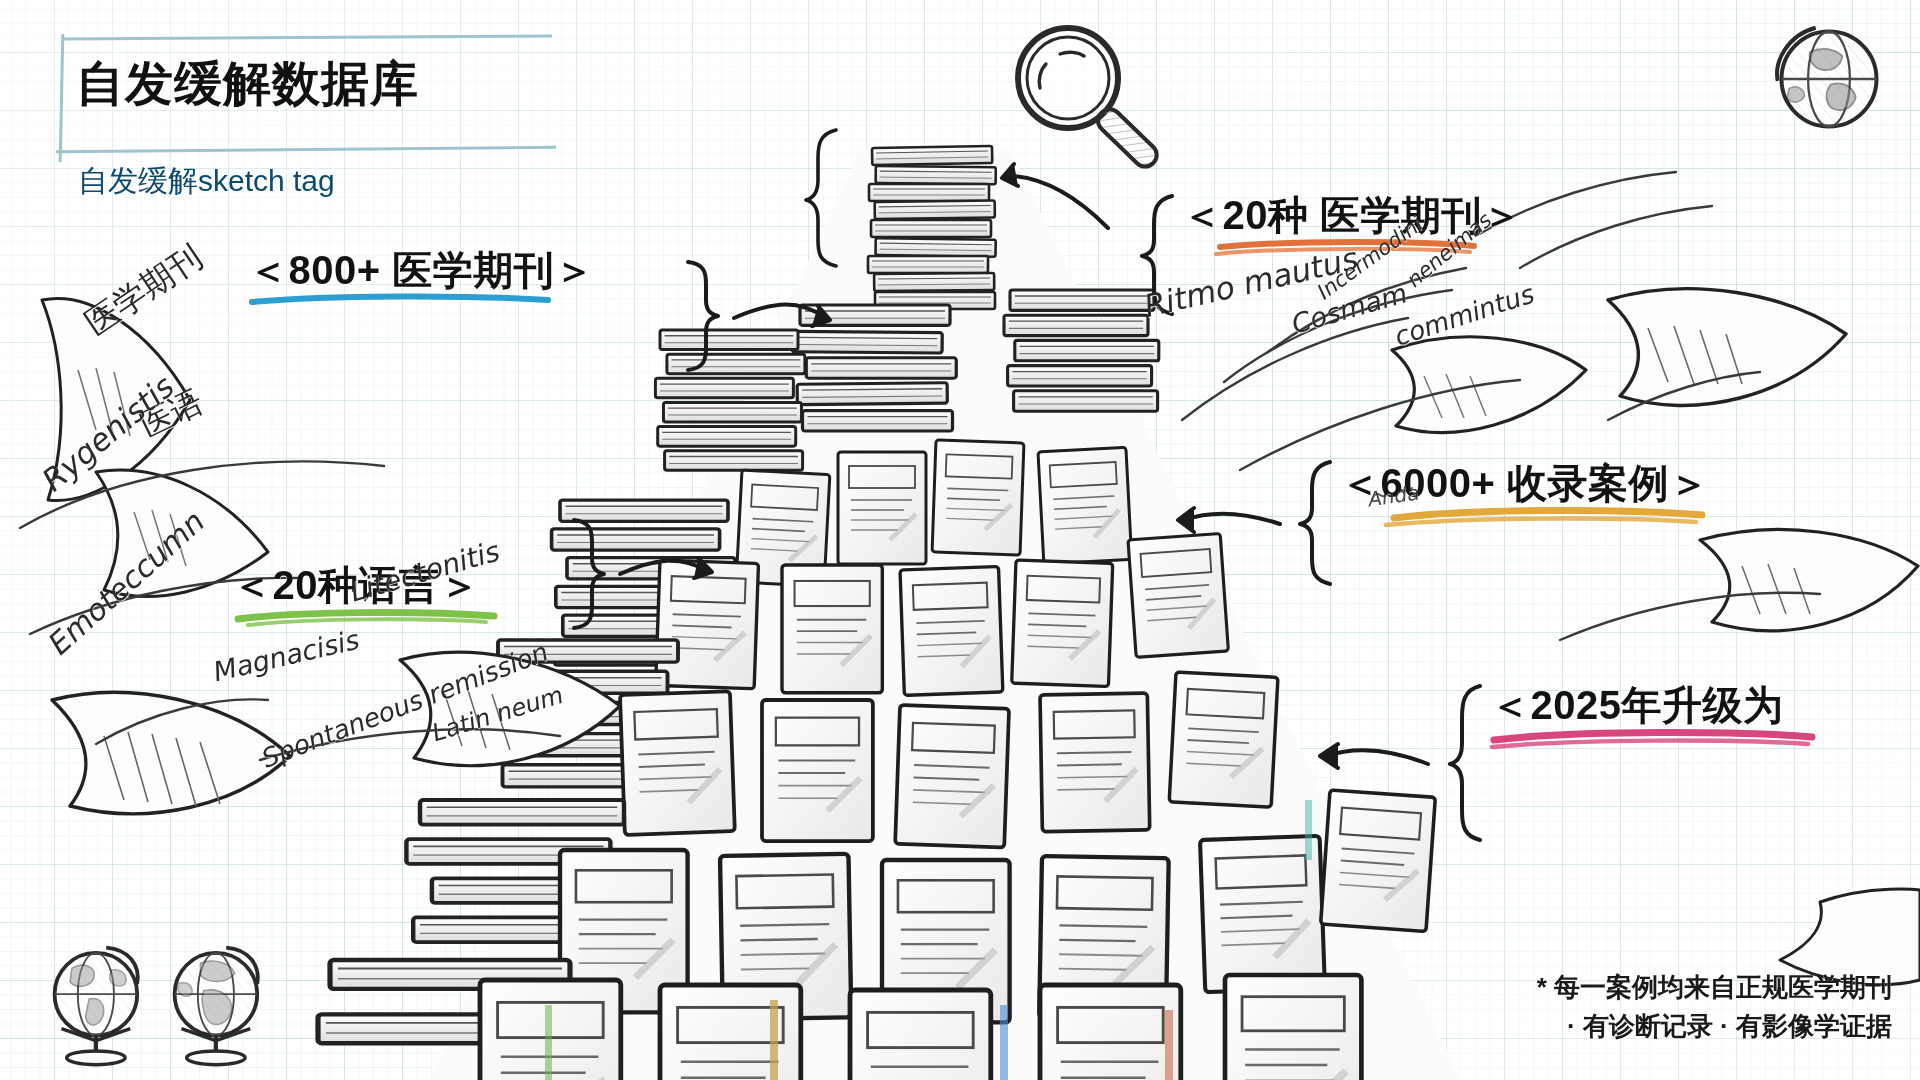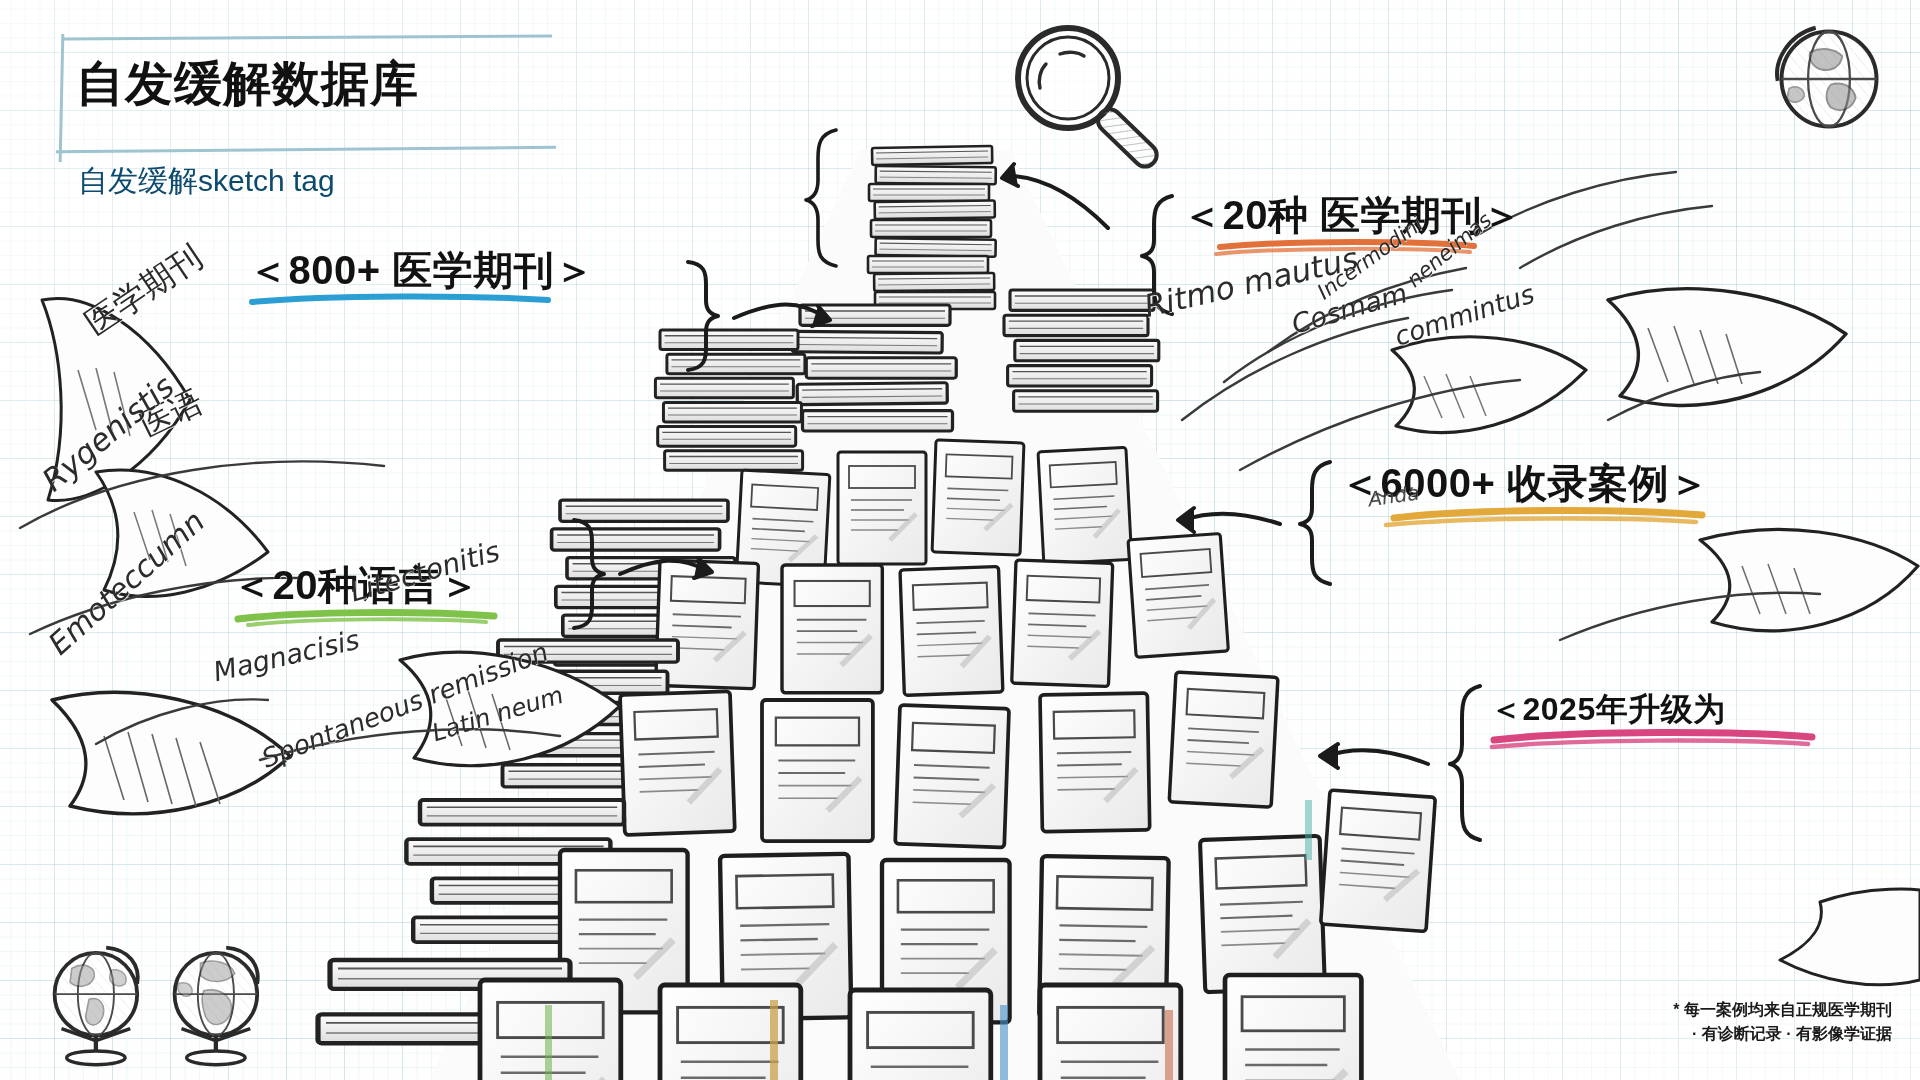--- a/index.html
+++ b/index.html
@@ -44,35 +44,35 @@
     font-size:30px;color:#0c4a6e;white-space:nowrap;
   }
 
   
   .callout{position:absolute;white-space:nowrap;}
   .callout .ctext{
     font-size:40px;font-weight:bold;color:#121212;line-height:1.12;
     letter-spacing:.5px;
     text-shadow:0 1px 0 rgba(255,255,255,.9);
   }
-  .callout .ctext.two-line{font-size:32px;margin-top:9px;}
+  .callout .ctext.two-line{font-size:40px;}
   .uline{display:block;height:0;}
   .uline svg{display:block;overflow:visible;}
 
   #c-800{left:248px;top:248px;}
   #c-20lang{left:232px;top:515px;margin-top:48px;}
   #c-20journal{left:1182px;top:193px;}
   #c-3500{left:1340px;top:461px;}
   #c-2025{left:1490px;top:683px;}
   #c-2025 .ctext{text-align:left;}
 
   
   #footnote{
     position:absolute;right:28px;bottom:34px;text-align:right;
-    font-size:16px;font-weight:bold;color:#1a1a1a;line-height:1.5;
+    font-size:26px;font-weight:bold;color:#1a1a1a;line-height:1.5;
     text-shadow:0 1px 0 rgba(255,255,255,.95);
   }
 
   
   .hand{
     position:absolute;white-space:nowrap;
     font-family:"DejaVu Sans",sans-serif;
     color:#2b2b2b;font-style:italic;
     text-shadow:0 1px 0 rgba(255,255,255,.8);
   }

